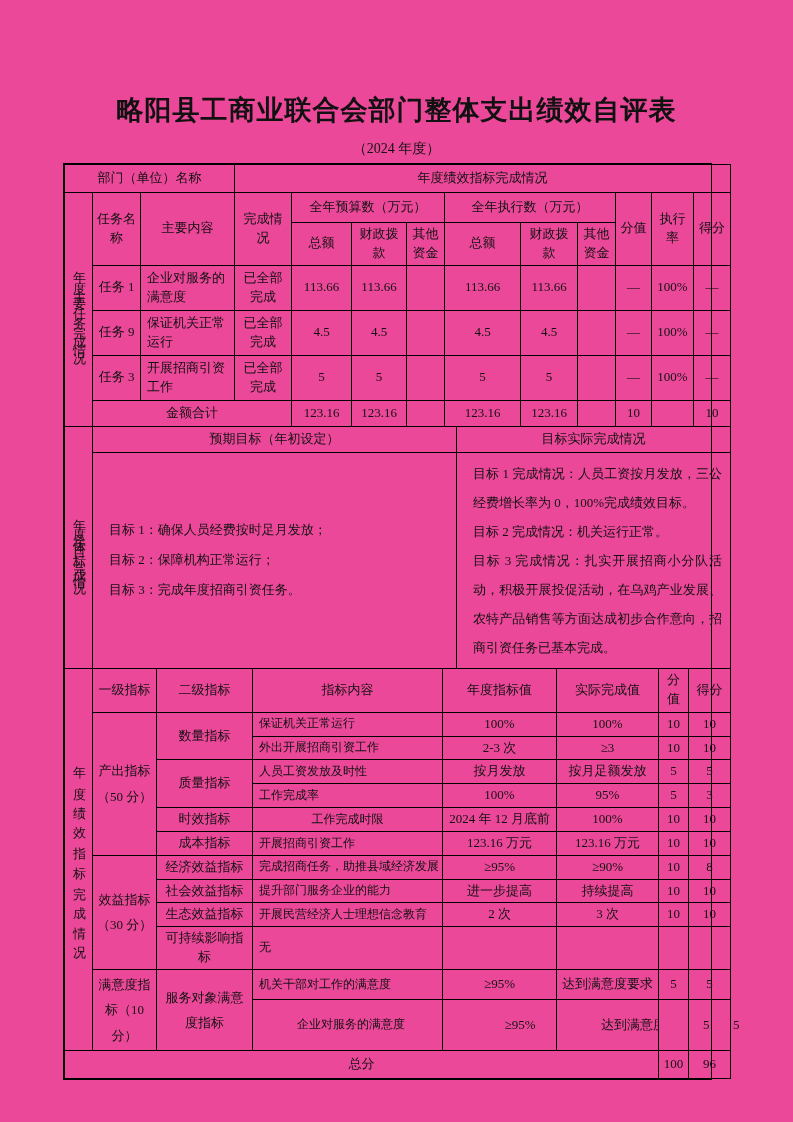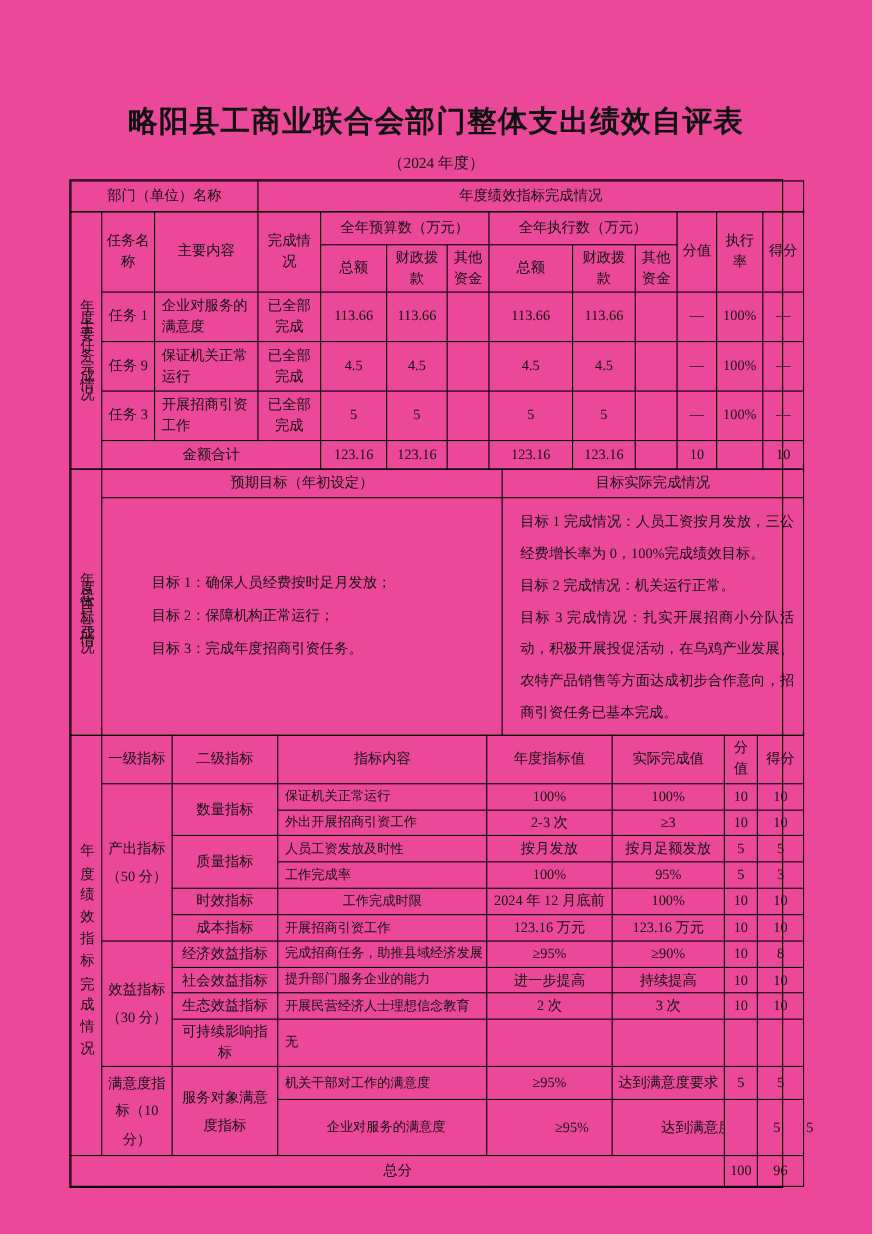--- a/index.html
+++ b/index.html
@@ -30,21 +30,21 @@
   
   tr.h30 td { height: 30px; } tr.h34 td { height: 34px; }
   tr.h45 td { height: 45px; } tr.h26 td { height: 26px; }
   tr.h176 td { height: 176px; padding-left: 16px; }
   tr.h44 td { height: 44px; } tr.h23 td { height: 23px; }
   tr.h29 td { height: 29px; } tr.h49 td { height: 49px; padding-left: 44px; } tr.h28 td { height: 28px; }
   .left { text-align: left; padding-left: 6px; }
   .nowrap { white-space: nowrap; overflow: hidden; }
   .ind-content { font-size: 12px; }
   .goal-exp { text-align: left; vertical-align: middle; padding-left: 18px; }
-  .goal-exp div { line-height: 30px; margin-left: 29px; }
+  .goal-exp div { line-height: 30px; }
   .goal-act { text-align: justify; vertical-align: middle; padding: 6px 8px;
               white-space: pre-line; line-height: 29px; font-size: 13px; }
   .group-cell { line-height: 1.95; text-align: center; }
   .bold { font-weight: normal; }
 </style>
 </head>
 <body>
 
 <div class="page">
   <div class="title">略阳县工商业联合会部门整体支出绩效自评表</div>

